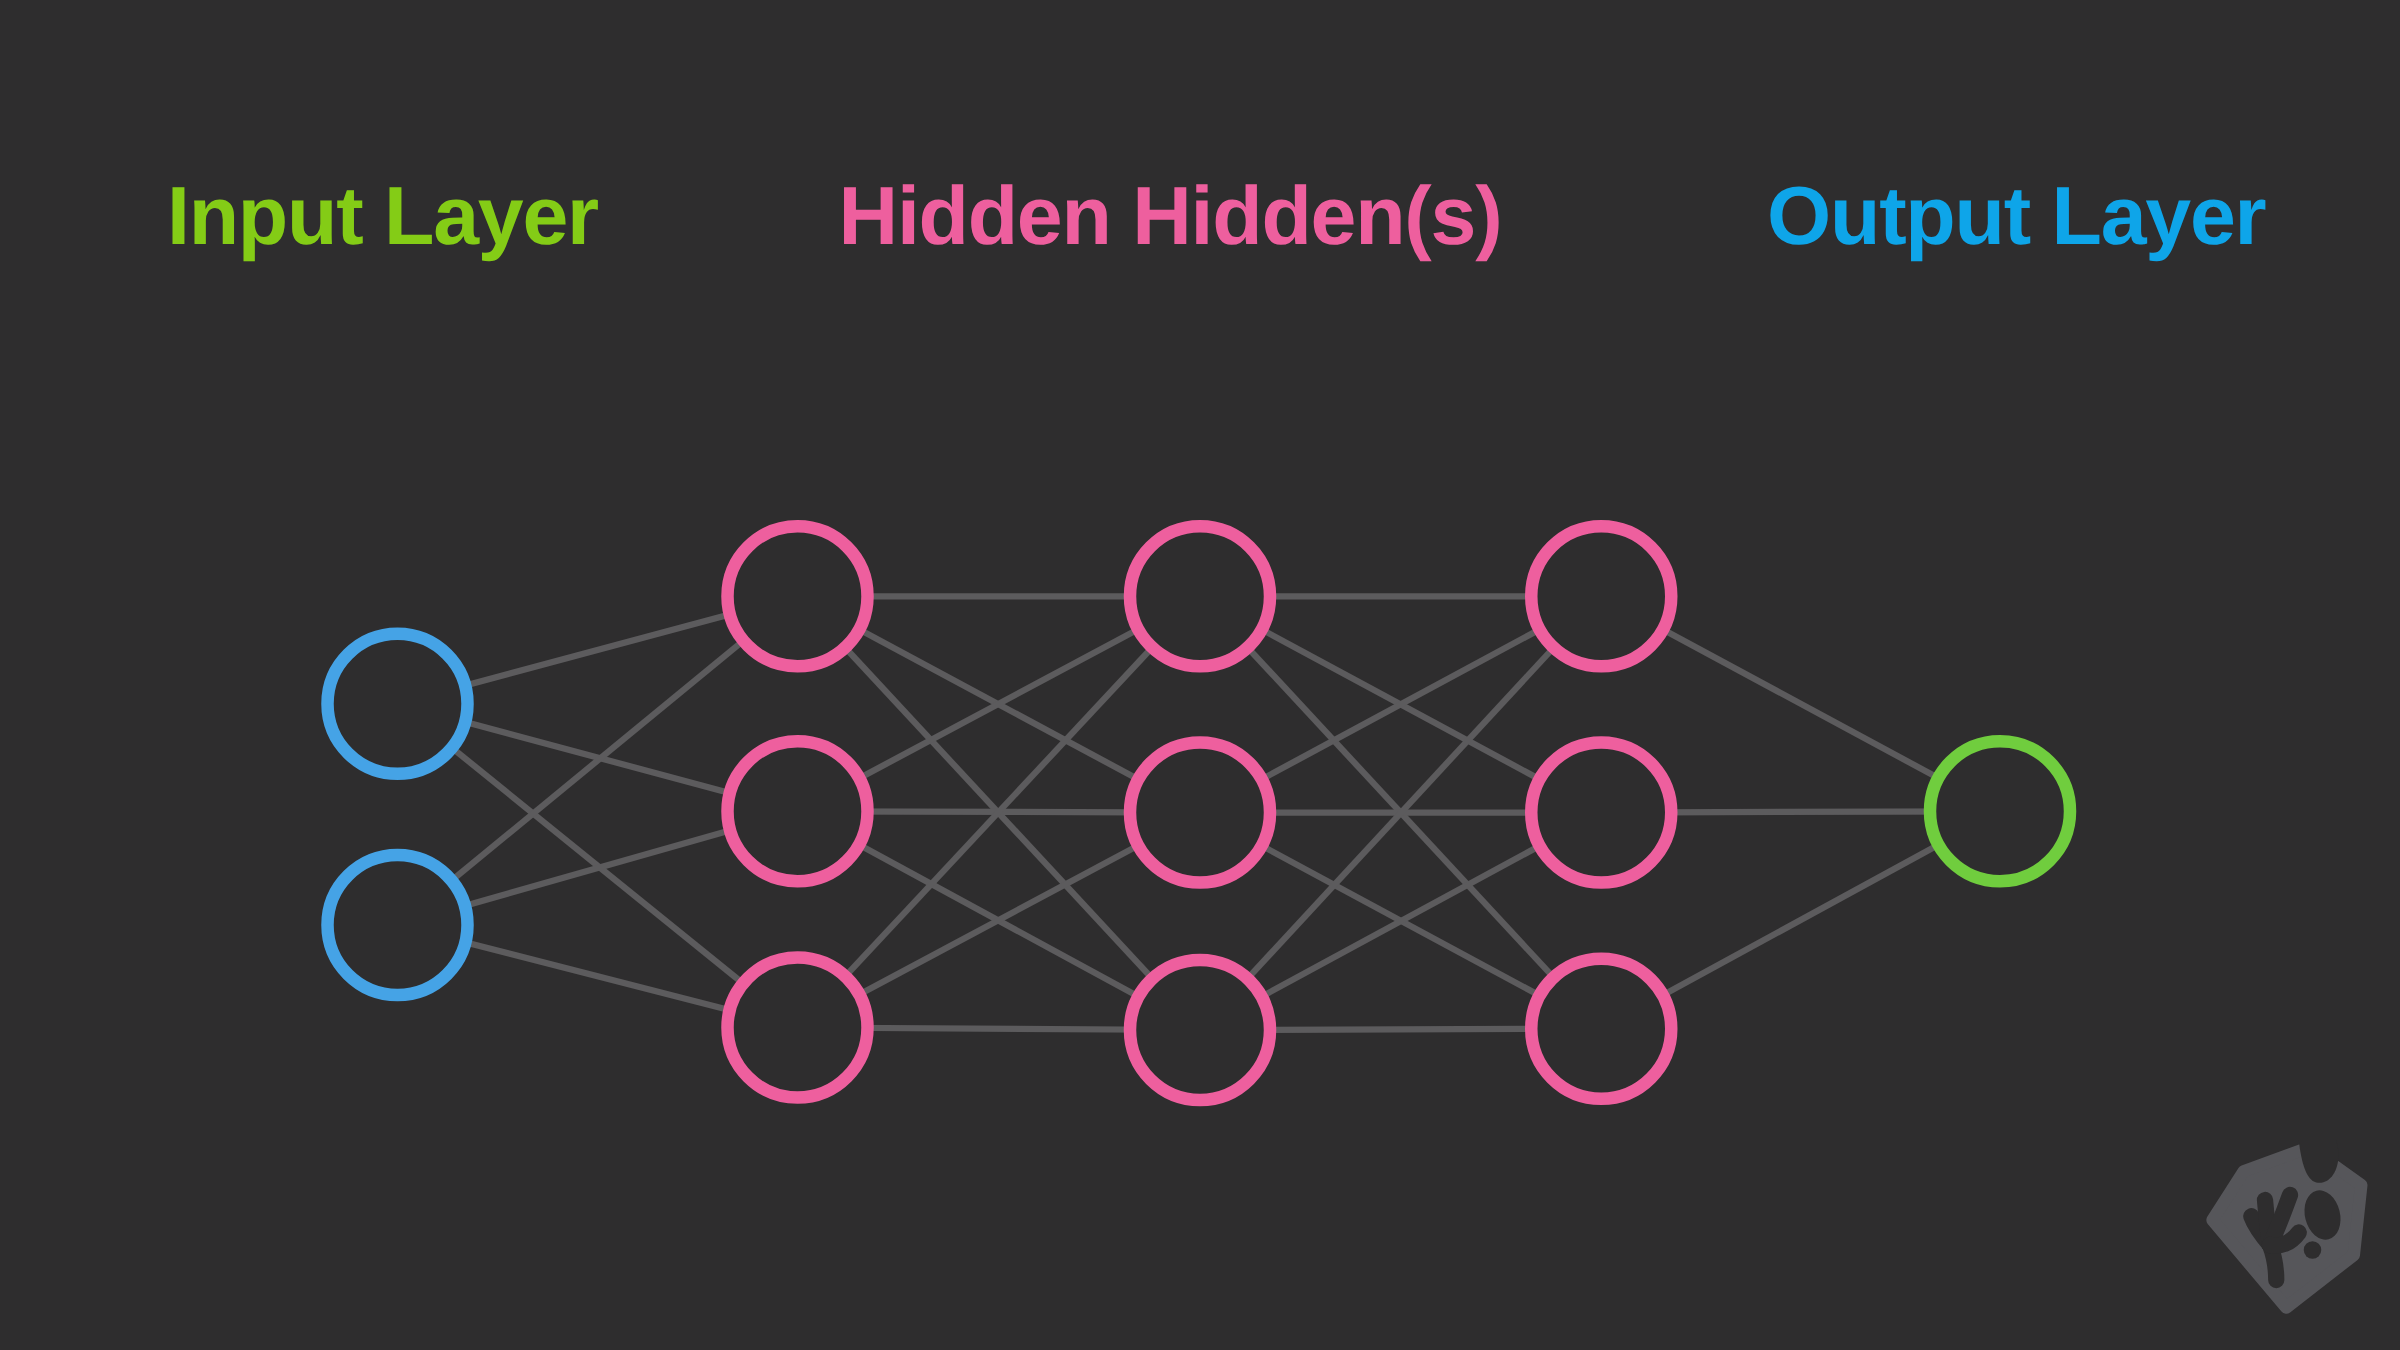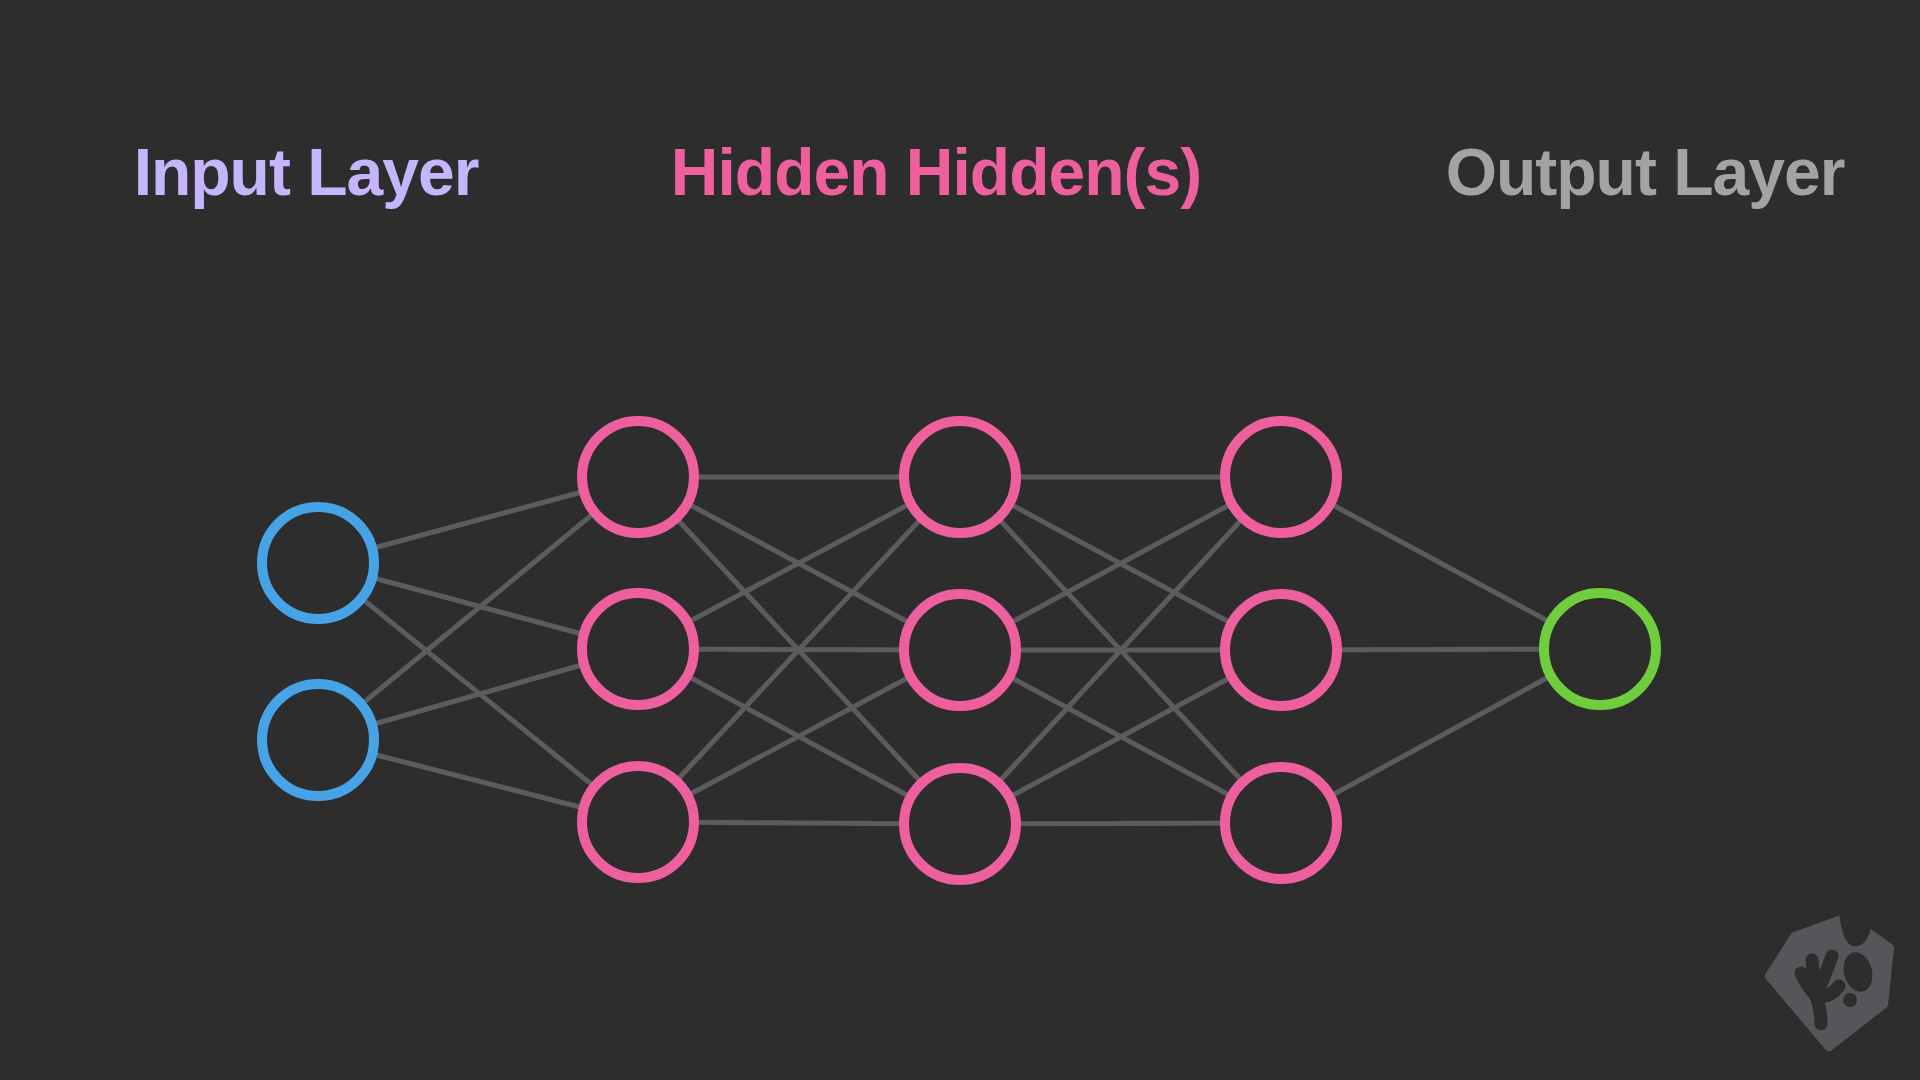--- a/index.html
+++ b/index.html
@@ -33,25 +33,25 @@
     position: absolute;
     left: 1765px;
     top: 912px;
   }
 </style>
 </head>
 <body style="background: rgb(46, 45, 46);">
 
 <div class="stage">
 
-  <div class="layer-label" style="left: 306px; top: 134px; color: #c4b5fd;">Input Layer</div>
+  <div class="layer-label" style="left: 306px; top: 134px; color: #84cc16;">Input Layer</div>
 
   <div class="layer-label" style="left: 936px; top: 134px; color: rgb(238, 95, 158);">Hidden Hidden(s)</div>
 
-  <div class="layer-label" style="left: 1613px; top: 134px; color: #a3a3a3; margin-left: 32px;">Output Layer</div>
+  <div class="layer-label" style="left: 1613px; top: 134px; color: #0ea5e9;">Output Layer</div>
 
   <svg id="network-svg" width="1920" height="1080" viewBox="0 0 1920 1080">
     <g id="edges-group">
         <line x1="318" y1="563" x2="638" y2="477" stroke="#5c5b5d" stroke-width="5"></line>
         <line x1="318" y1="563" x2="638" y2="649" stroke="#5c5b5d" stroke-width="5"></line>
         <line x1="318" y1="563" x2="638" y2="822" stroke="#5c5b5d" stroke-width="5"></line>
         <line x1="318" y1="740" x2="638" y2="477" stroke="#5c5b5d" stroke-width="5"></line>
         <line x1="318" y1="740" x2="638" y2="649" stroke="#5c5b5d" stroke-width="5"></line>
         <line x1="318" y1="740" x2="638" y2="822" stroke="#5c5b5d" stroke-width="5"></line>
         <line x1="638" y1="477" x2="960" y2="477" stroke="#5c5b5d" stroke-width="5"></line>

